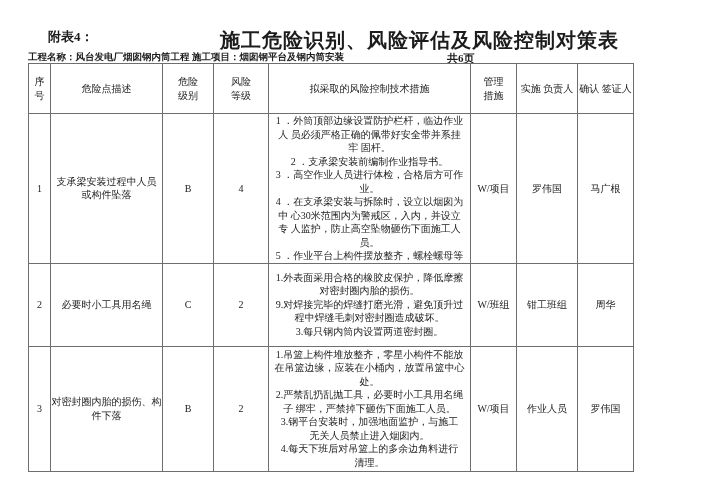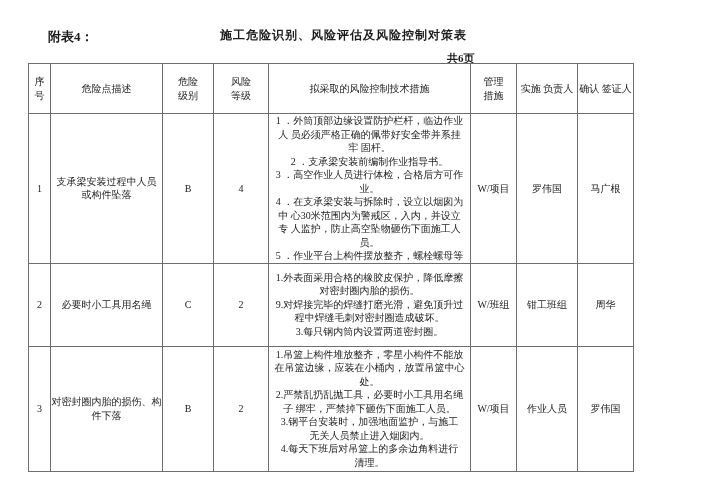--- a/index.html
+++ b/index.html
@@ -8,21 +8,21 @@
     font-family:"Liberation Serif","DejaVu Serif",serif;
     color:#1c1c1c;position:relative;overflow:hidden;
   }
   .page{position:absolute;inset:0;background:#fff;padding-left:12px;}
   .doc-label{
     position:absolute;left:48px;top:28px;
     font-size:13px;font-weight:bold;
   }
   .doc-title{
     position:absolute;left:220px;top:27px;width:300px;
-    font-size:12px;font-weight:bold;letter-spacing:1px;white-space:nowrap;
+    font-size:20px;font-weight:bold;letter-spacing:1px;white-space:nowrap;
   }
   .info-line{
     position:absolute;left:28px;top:51px;
     font-size:9.5px;font-weight:600;white-space:nowrap;
   }
   .page-count{
     position:absolute;left:447px;top:51px;
     font-size:11px;font-weight:600;
   }
   table.risk{
@@ -56,20 +56,21 @@
   td.cell-mgmt{font-size:9.3px;}
   td.cell-person{font-size:10px;}
 </style>
 </head>
 <body>
 
 <div class="page">
 
   <div class="doc-label">附表4：</div>
   <div class="doc-title">施工危险识别、风险评估及风险控制对策表</div>
+  <div class="info-line">工程名称：风台发电厂烟囱钢内筒工程  施工项目：烟囱钢平台及钢内筒安装</div>
   <div class="page-count">共6页</div>
 
   <table class="risk">
     <colgroup>
       <col style="width:22px">
         <col style="width:112px">
         <col style="width:51px">
         <col style="width:55px">
       <col style="width:202px">
         <col style="width:46px">

